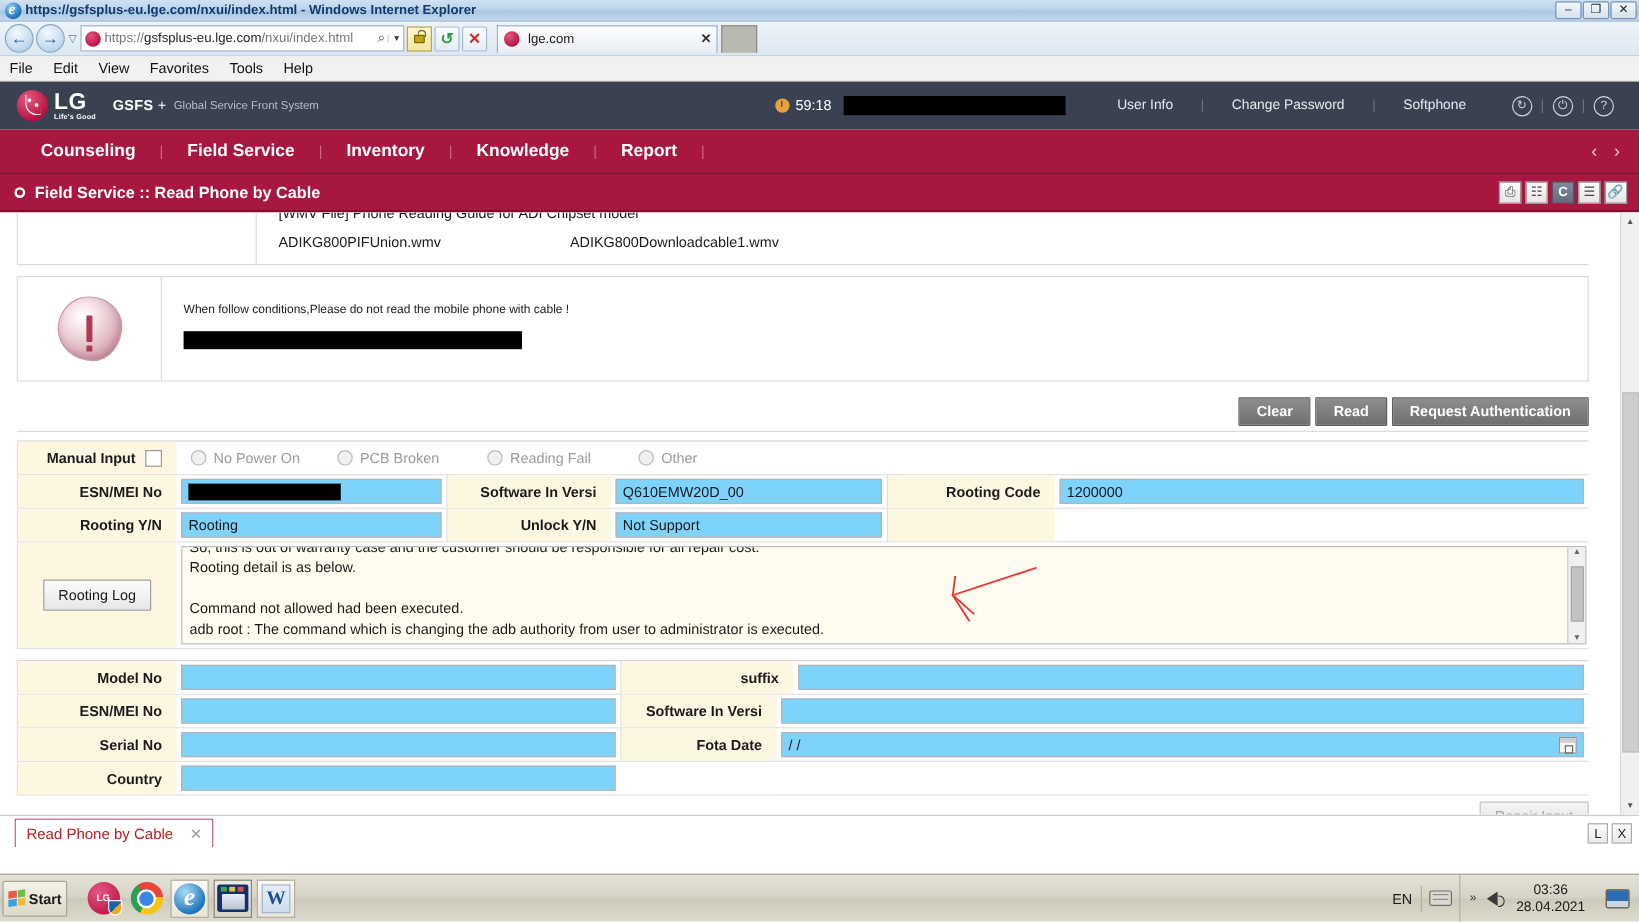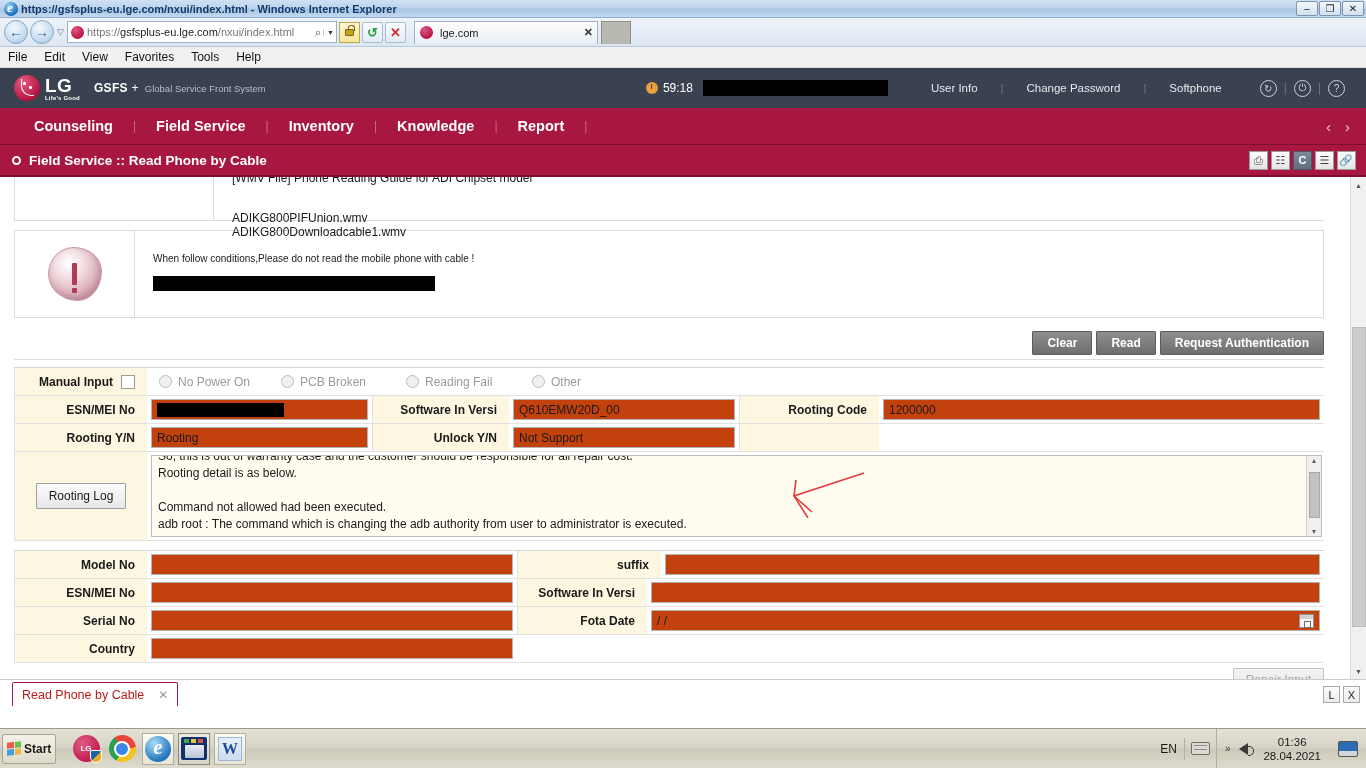--- a/index.html
+++ b/index.html
@@ -195,21 +195,21 @@
   .toprow {
     display: flex; border-bottom: 1px solid #dcdcdc;
     height: 44px; margin: 0 14px;
   }
   .toprow .cellA { width: 200px; border-right: 1px solid #dcdcdc; border-left: 1px solid #dcdcdc; }
   .toprow .cellB { flex: 1; padding-left: 18px; position: relative; }
   .cut-line {
     font-size: 12px; color: #1a1a1a; position: absolute; top: -6px; left: 18px;
     clip-path: inset(6px 0 0 0);
   }
-  .files { position: absolute; top: 34px; left: 18px; display: flex; flex-direction: column; }
+  .files { position: absolute; top: 18px; left: 18px; display: flex; }
   .files .f1 { width: 243px; font-size: 12px; color: #1a1a1a; }
   .files .f2 { font-size: 12px; color: #1a1a1a; }
   .warnbox {
     margin: 9px 14px 0 14px; display: flex;
     border: 1px solid #dcdcdc; height: 88px;
   }
   .warn-ico-cell {
     width: 120px; border-right: 1px solid #dcdcdc;
     display: flex; align-items: center; justify-content: center;
   }
@@ -246,21 +246,21 @@
   .ftable { margin: 7px 14px 0 14px; border-top: 1px solid #d6d6d6; }
   .frow { display: flex; align-items: stretch; border-bottom: 1px solid #e2e2e2; min-height: 28px; }
   .flabel {
     background: #fdf6e0; font-size: 12px; font-weight: bold; color: #1a1a1a;
     display: flex; align-items: center; justify-content: flex-end;
     padding-right: 12px; flex: none; border-left: 1px solid #e2e2e2;
   }
   .flabel.wide { width: 133px; }
   .fcell { display: flex; align-items: center; padding: 3px 4px; }
   .finput {
-    background: #c2410c; border: 1px solid #b4b4b4;
+    background: #7dd3fc; border: 1px solid #b4b4b4;
     height: 21px; font-size: 12px; color: #1a1a1a;
     display: flex; align-items: center; padding: 0 5px; width: 100%;
   }
   .chk {
     width: 14px; height: 14px; border: 1px solid #999; background: #fff;
     margin-left: 8px; flex: none;
   }
   .radios { display: flex; align-items: center; flex: 1; padding-left: 12px; }
   .radio-item { display: flex; align-items: center; gap: 6px; font-size: 12px; color: #9a9a9a; }
   .radio-dot {
@@ -819,19 +819,19 @@
   </div>
 
   <div class="tray">
     <span class="tray-lang">EN</span>
     <span class="tray-divider"></span>
     <span class="tray-kbd"></span>
     <div class="tray-box">
       <span class="tray-up">»</span>
       <span class="spk"></span>
       <div class="clock">
-        <div>01:36</div>
+        <div>03:36</div>
         <div>28.04.2021</div>
       </div>
       <span class="showdesk"></span>
     </div>
   </div>
 </div>
 
 </body></html>

